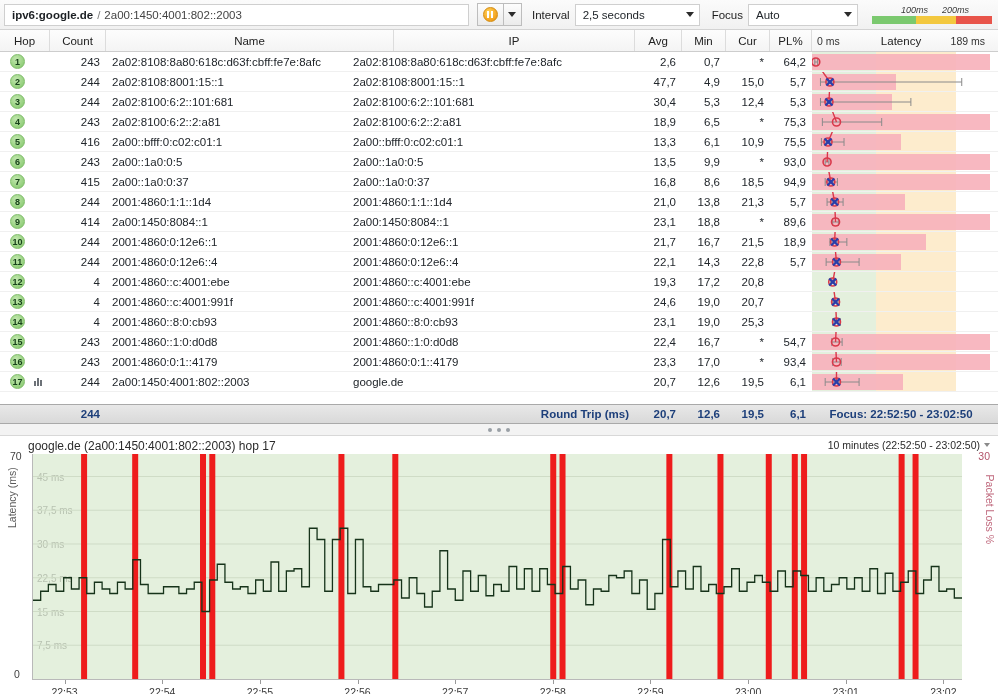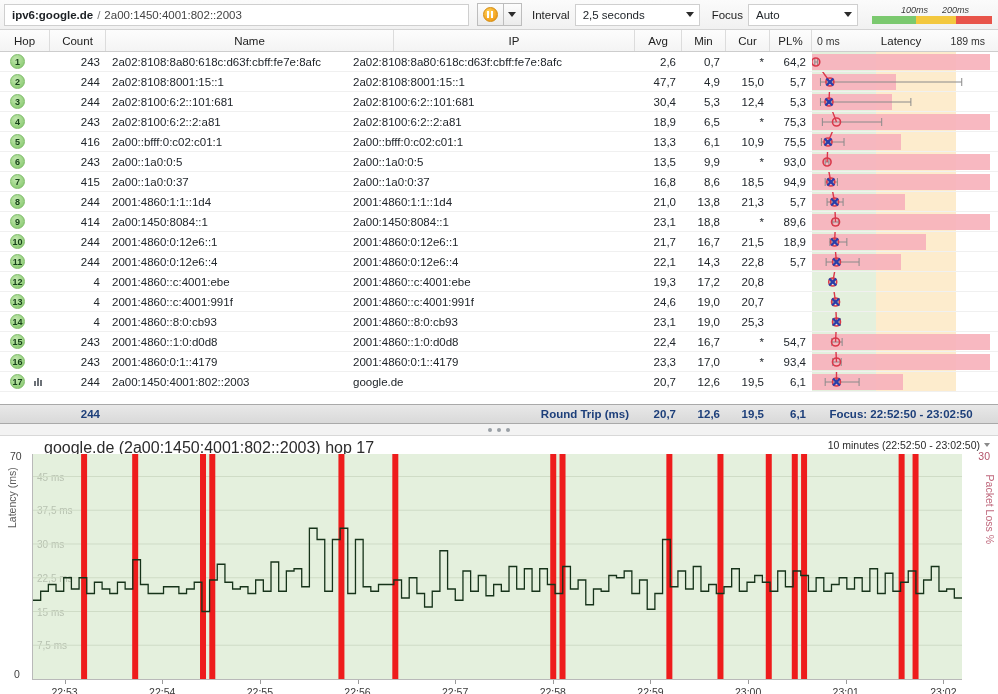--- a/index.html
+++ b/index.html
@@ -147,21 +147,21 @@
   #splitter {
     height: 12px; background: #f3f3f3; border-bottom: 1px solid #d8d8d8;
     display: flex; align-items: center; justify-content: center; gap: 5px;
     cursor: row-resize;
   }
   #splitter i { display:block; width:4px; height:4px; border-radius:50%; background:#9aa0a6; }
 
   
   #chart-wrap { position: relative; height: 300px; background: #fff; }
   #chart-title {
-    position: absolute; left: 44px; top: 3px; font-size: 16px; color: #2b2b2b; text-align: center;
+    position: absolute; left: 28px; top: 3px; font-size: 12px; color: #2b2b2b; text-align: center;
   }
   #chart-range {
     position: absolute; right: 8px; top: 3px; font-size: 10.5px; color: #2b2b2b;
     display: flex; align-items: center; gap: 4px;
   }
   .caret-sm { width:0;height:0;border-left:3px solid transparent;
               border-right:3px solid transparent;border-top:4px solid #8a8a8a; }
   #ymax { position: absolute; left: 10px;  top: 14px; font-size: 10.5px; color: #414141; }
   #ymin { position: absolute; left: 14px;  top: 232px; font-size: 10.5px; color: #414141; }
   #rmax { position: absolute; right: 8px;  top: 14px; font-size: 10.5px; color: #b3546a; }

